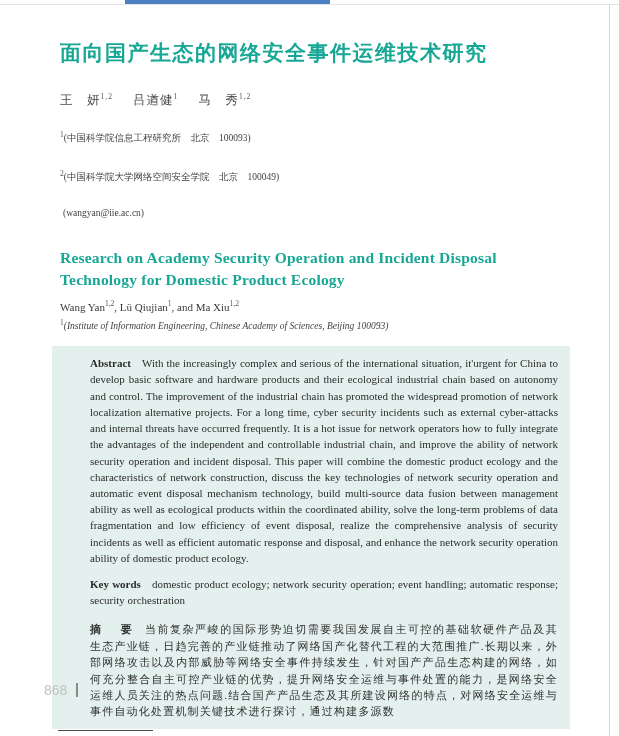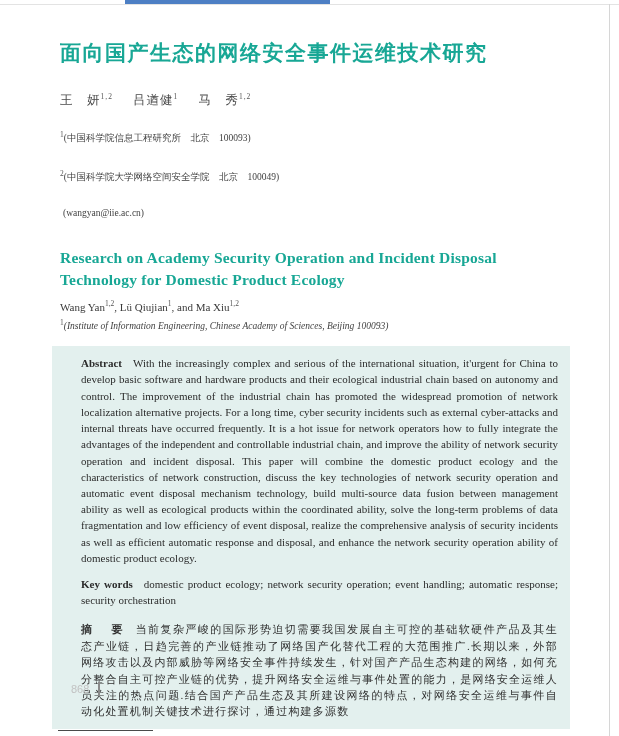--- a/index.html
+++ b/index.html
@@ -30,34 +30,34 @@
     margin-top:24px;font-size:15.5px;font-weight:bold;color:var(--accent);
     line-height:22px;letter-spacing:.2px;
   }
   .authors-en{margin-top:8px;font-size:11px;color:#3a3a3a;}
   .affil-en{margin-top:2px;font-size:9.5px;color:#3f3f3f;line-height:15px;}
   .affil-en .it{font-style:italic;}
   .affil-en:first-of-type{margin-top:6px;}
   .abstract-box{
     margin-top:12px;margin-left:-8px;width:518px;
     background:var(--abstract-bg);
-    padding:9px 12px 9px 29px;
+    padding:9px 12px 9px 38px;
   }
   .abs{font-size:11px;line-height:16.2px;text-align:justify;color:#2c2c2c;}
   .abs .lbl{font-weight:bold;margin-right:11px;}
   .abs.kw{margin-top:10px;}
   .abs.cn{margin-top:13px;line-height:16.4px;letter-spacing:1.2px;color:#303030;}
   .abs.cn .lbl{letter-spacing:4px;margin-right:9px;}
   .footnote{margin-top:1px;}
   .fn-rule{width:95px;height:0;border-top:1.5px solid #4a4a4a;margin-left:-2px;}
   .fn-text{margin-top:5px;padding-left:12px;font-size:9px;color:#4a4a4a;}
   .fn-text b{font-family:"Liberation Sans", sans-serif;font-size:9px;letter-spacing:.5px;}
   .fn-text .fn-val{color:#777;margin-left:2px;letter-spacing:.5px;}
-  .pageno{position:absolute;left:71px;top:682px;font-family:"Liberation Sans", sans-serif;
-    font-size:11px;color:#c2c2c2;display:flex;align-items:center;}
+  .pageno{position:absolute;left:44px;top:682px;font-family:"Liberation Sans", sans-serif;
+    font-size:14px;color:#c2c2c2;display:flex;align-items:center;}
   .pageno .bar{display:inline-block;width:2px;height:14px;background:#8a8a8a;margin-left:9px;}
 </style>
 </head>
 <body>
 
 <div class="page">
   <div class="topbar"></div>
   <div class="page-edge-top"></div>
   <div class="page-edge-right"></div>
 

